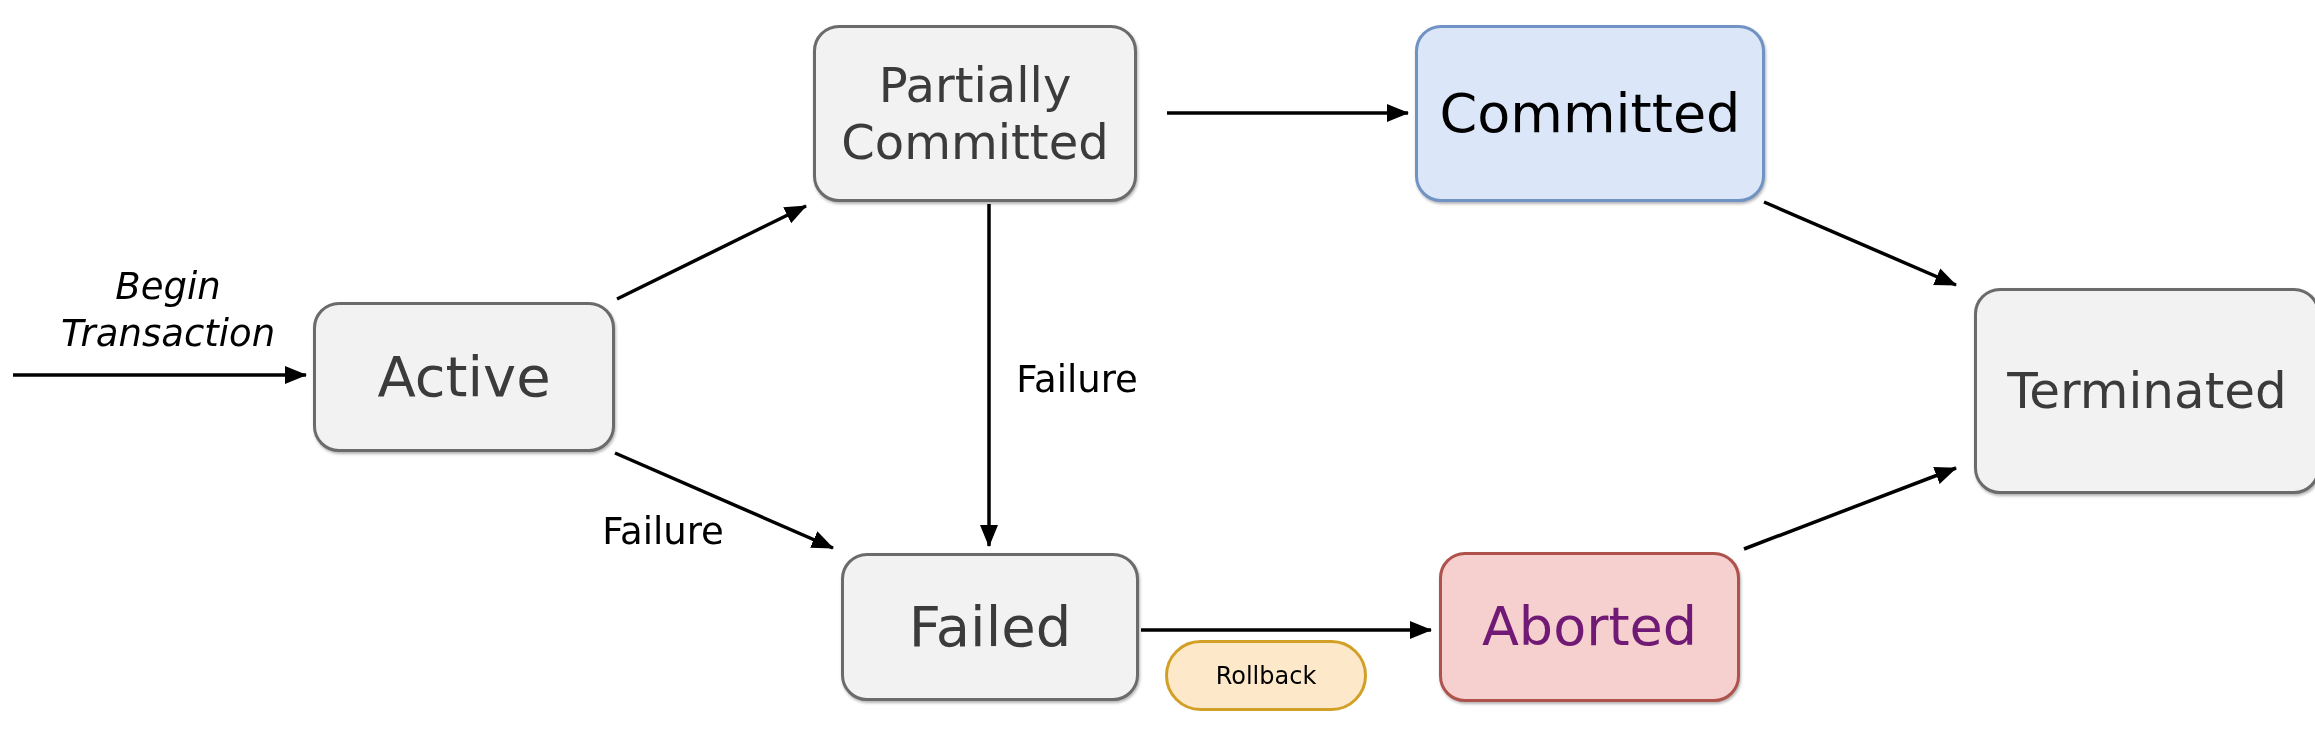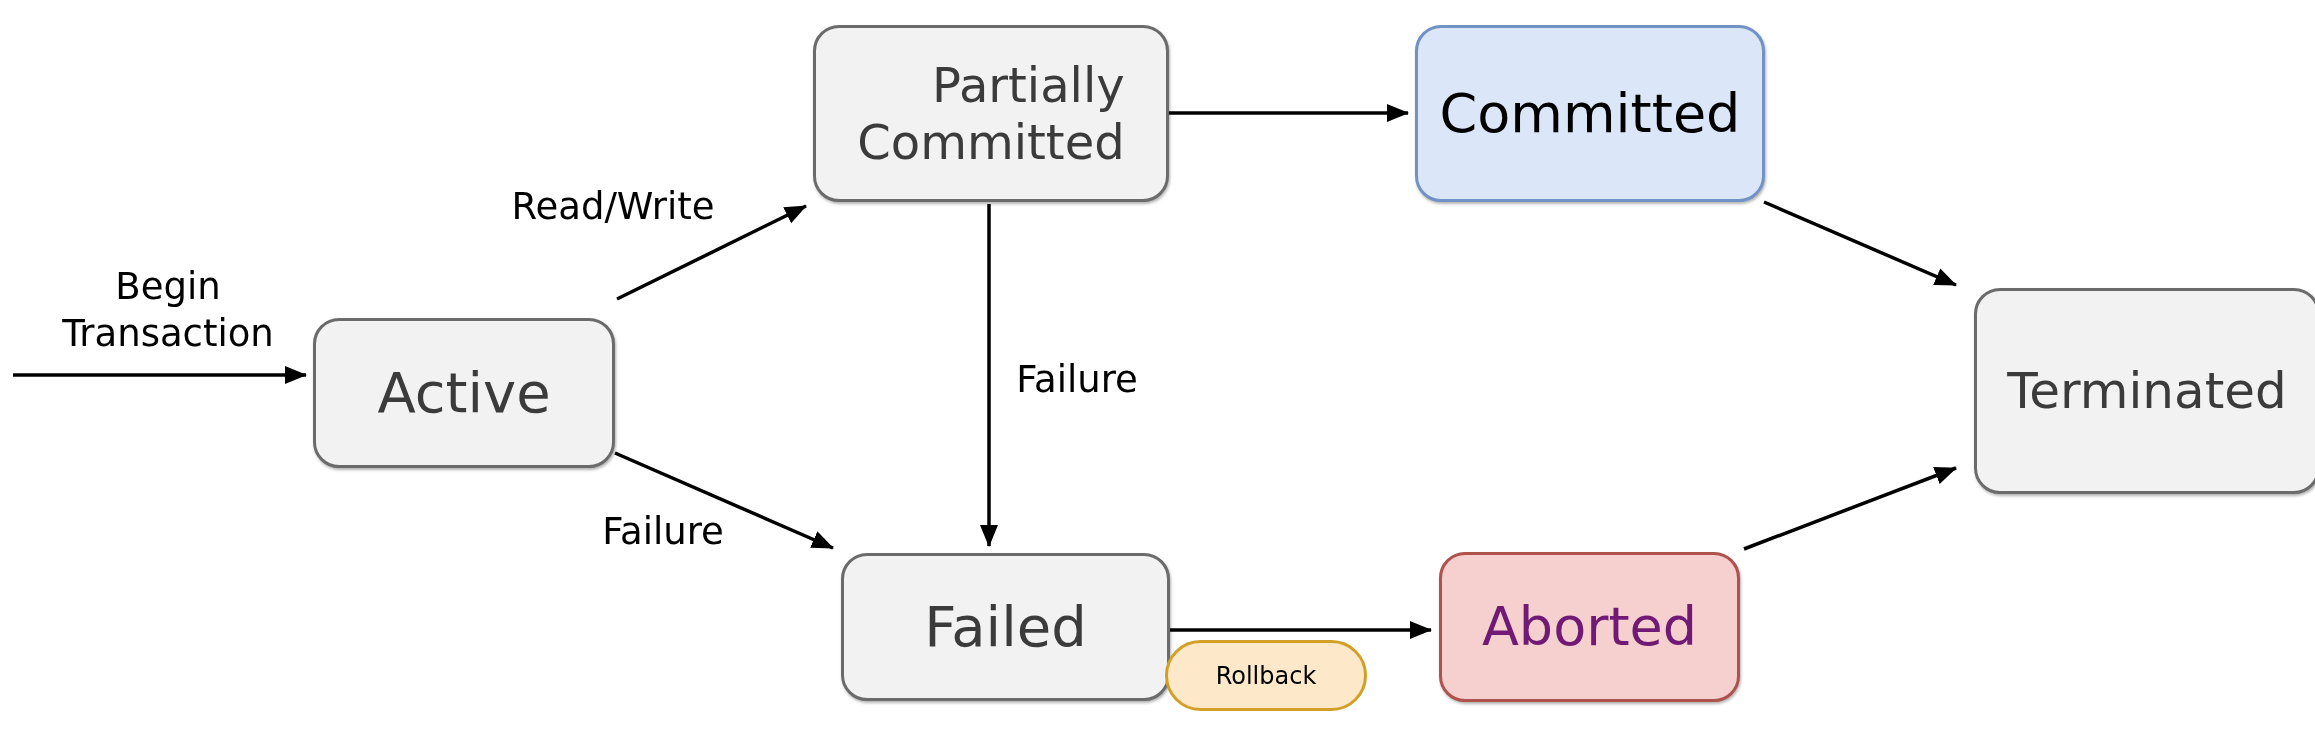--- a/index.html
+++ b/index.html
@@ -51,38 +51,37 @@
     <line x1="13" y1="375" x2="306" y2="375" stroke="#000" stroke-width="3.5" marker-end="url(#ah)"></line>
     <line x1="617" y1="299" x2="806" y2="206" stroke="#000" stroke-width="3.5" marker-end="url(#ah)"></line>
     <line x1="615" y1="453" x2="833" y2="548" stroke="#000" stroke-width="3.5" marker-end="url(#ah)"></line>
     <line x1="1167" y1="113" x2="1408" y2="113" stroke="#000" stroke-width="3.5" marker-end="url(#ah)"></line>
     <line x1="989" y1="204" x2="989" y2="546" stroke="#000" stroke-width="3.5" marker-end="url(#ah)"></line>
     <line x1="1141" y1="630" x2="1431" y2="630" stroke="#000" stroke-width="3.5" marker-end="url(#ah)"></line>
     <line x1="1764" y1="202" x2="1956" y2="285" stroke="#000" stroke-width="3.5" marker-end="url(#ah)"></line>
     <line x1="1744" y1="549" x2="1956" y2="468" stroke="#000" stroke-width="3.5" marker-end="url(#ah)"></line>
   </svg>
 
-  <div class="node" style="left:313px; top:318px; width:302px; height:150px; font-size:56px;">Active</div>
+  <div class="node" style="left:313px; top:302px; width:302px; height:150px; font-size:56px;">Active</div>
 
-  <div class="node" style="left:813px; top:25px; width:356px; height:177px; font-size:48px;text-align:right;">Partially
+  <div class="node" style="left:813px; top:25px; width:324px; height:177px; font-size:48px;">Partially
 Committed</div>
 
   <div class="node blue" style="left:1415px; top:25px; width:350px; height:177px; font-size:54px;">Committed</div>
 
   <div class="node" style="left:1974px; top:288px; width:346px; height:206px; font-size:50px;">Terminated</div>
 
-  <div class="node" style="left:841px; top:553px; width:329px; height:148px; font-size:56px;">Failed</div>
+  <div class="node" style="left:841px; top:553px; width:298px; height:148px; font-size:56px;">Failed</div>
 
   <div class="node red" style="left:1439px; top:552px; width:301px; height:150px; font-size:54px;">Aborted</div>
 
 
   <div class="pill orange" style="left:1165px; top:640px; width:202px; height:71px; font-size:24px;">Rollback</div>
 
-  <div class="edge-label" style="left:20px; top:264px; width:296px;">Begin
+  <div class="edge-label" style="left:20px; top:264px; width:296px;font-style:italic;">Begin
 Transaction</div>
 
-  <div class="edge-label" style="left:453px; top:184px; width:320px;">Read/Write</div>
 
   <div class="edge-label" style="left:957px; top:357px; width:240px;">Failure</div>
 
   <div class="edge-label" style="left:543px; top:509px; width:240px;">Failure</div>
 
 </div>
 
 </body></html>

